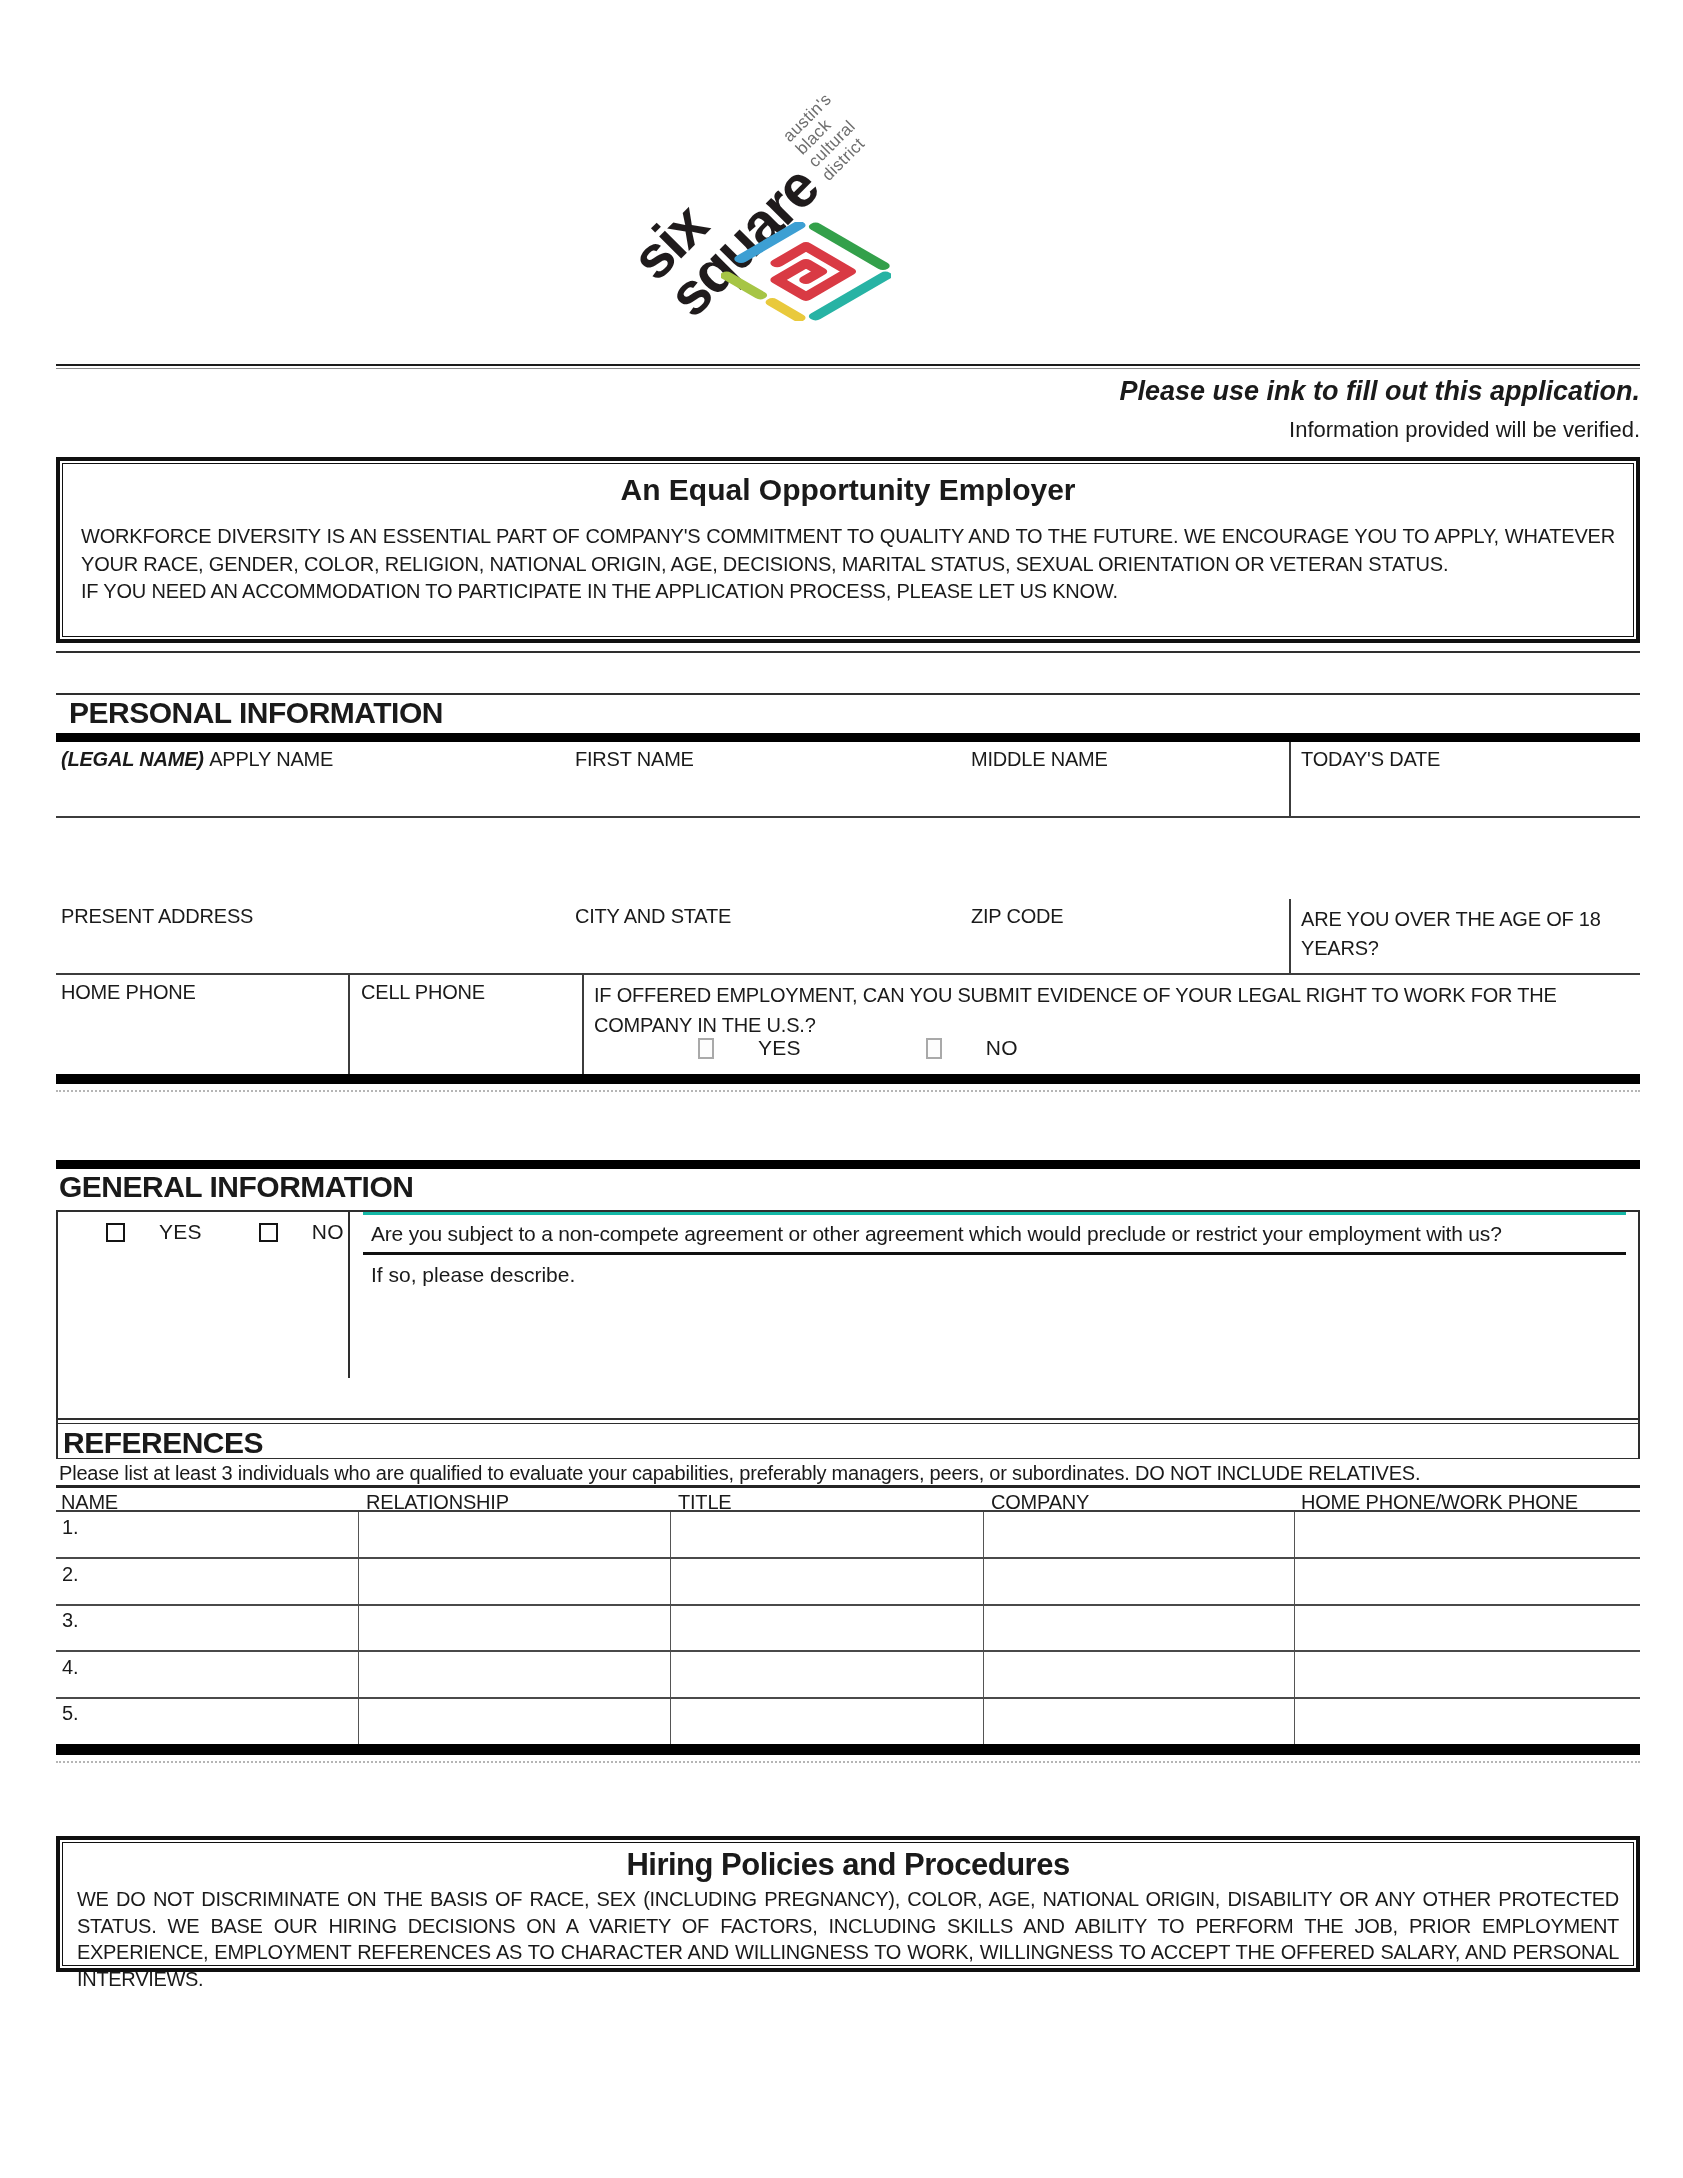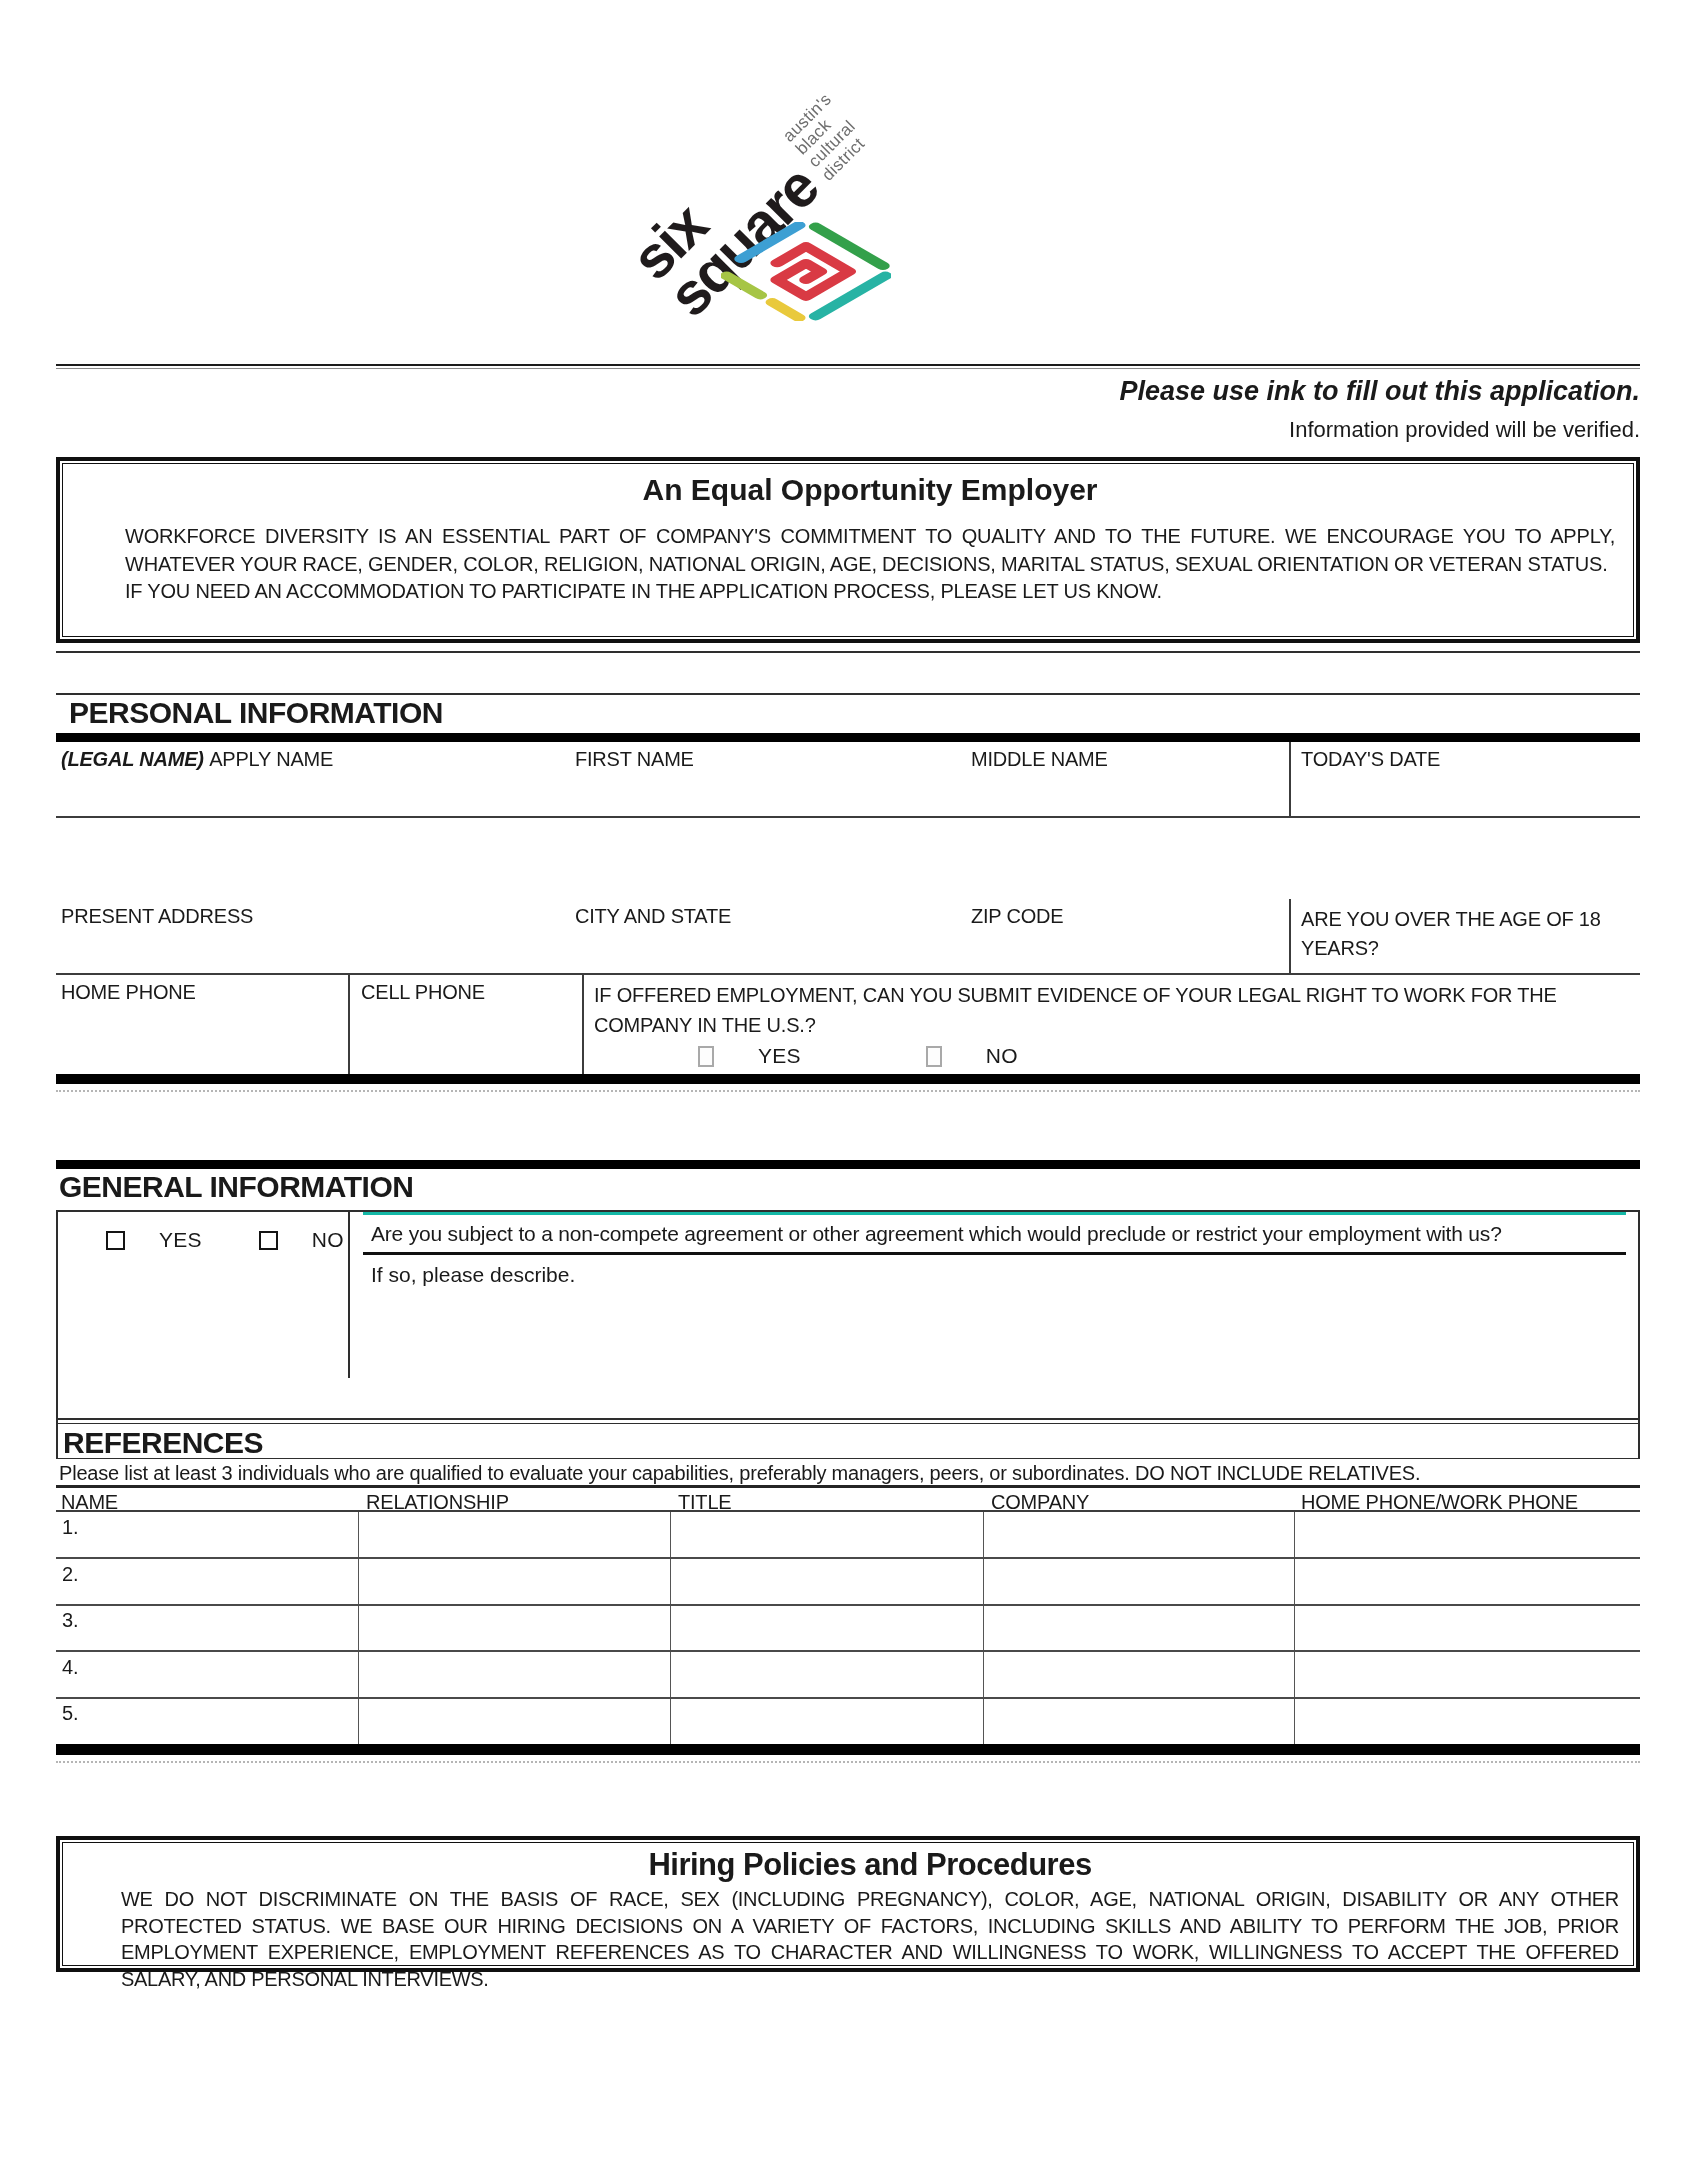--- a/index.html
+++ b/index.html
@@ -24,21 +24,21 @@
   
   .title{ left:56px; width:1584px; top:323px; text-align:center;
           font-size:41px; font-weight:bold; letter-spacing:-1px; }
   .rule1{ left:56px; width:1584px; top:364px; height:5px;
           border-top:2px solid #1c1c1c; border-bottom:1px solid #8a8a8a; }
   .ink-note{ right:43px; top:376px; font-size:27px; font-weight:bold; font-style:italic; }
   .verify-note{ right:43px; top:417px; font-size:22px; }
 
   
   .dblbox{ border:4px solid #101010; }
-  .dblbox-inner{ border:1px solid #101010; margin:2px; height:calc(100% - 4px);padding-left:44px; }
+  .dblbox-inner{ border:1px solid #101010; margin:2px; height:calc(100% - 4px); }
   .eeo{ left:56px; width:1584px; top:457px; height:186px; }
   .eeo-title{ text-align:center; font-size:30px; font-weight:bold; margin-top:9px; }
   .eeo-body{ font-size:20px; line-height:1.38; text-align:justify; padding:16px 18px 0 18px; letter-spacing:-0.2px; }
   .eeo-body2{ font-size:20px; line-height:1.38; text-align:left; padding:0 18px; letter-spacing:-0.2px; }
 
   .thinline{ left:56px; width:1584px; height:0; border-top:2px solid #2e2e2e; }
   .bar{ left:56px; width:1584px; background:#000; }
   .dotline{ left:56px; width:1584px; height:0; border-top:2px dotted #b5b5b5; }
 
   .section-title{ left:59px; font-size:30px; font-weight:bold; letter-spacing:-0.5px; }
@@ -50,21 +50,21 @@
   .flabel{ position:absolute; top:6px; font-size:20px; letter-spacing:-0.2px; white-space:nowrap; }
   .vline{ position:absolute; top:0; width:0; border-left:2px solid #3c3c3c; }
   .bolditalic{ font-weight:bold; font-style:italic; }
   .justpara{ position:absolute; left:5px; right:8px; top:5px; font-size:20px;
              line-height:1.5; text-align:justify; letter-spacing:-0.2px; }
 
   .cb{ display:inline-block; width:19px; height:19px; border:2px solid #141414;
        vertical-align:-3px; background:#fff; }
   .cb-gray{ display:inline-block; width:16px; height:21px; border:2px solid #a9a9a9;
        vertical-align:-4px; background:#fdfdfd; }
-  .cbrow{ position:absolute; font-size:21px; letter-spacing:0.2px; white-space:nowrap;margin-top:8px; }
+  .cbrow{ position:absolute; font-size:21px; letter-spacing:0.2px; white-space:nowrap; }
 
   
   .gi-outer{ left:56px; width:1584px; top:1210px; height:249px;
              border:2px solid #2e2e2e; border-bottom:1px solid #2e2e2e; }
   .gi-leftcell{ position:absolute; left:0; top:0; width:292px; height:166px;
                 border-right:2px solid #2e2e2e; }
   .gi-q-wrap{ position:absolute; left:305px; right:12px; top:0;
               border-top:3px solid #14b8a6; }
   .gi-question{ font-size:21px; padding:7px 6px 6px 8px; border-bottom:3px solid #101010; letter-spacing:-0.2px; }
   .gi-prompt{ font-size:21px; padding:8px 0 0 8px; }

